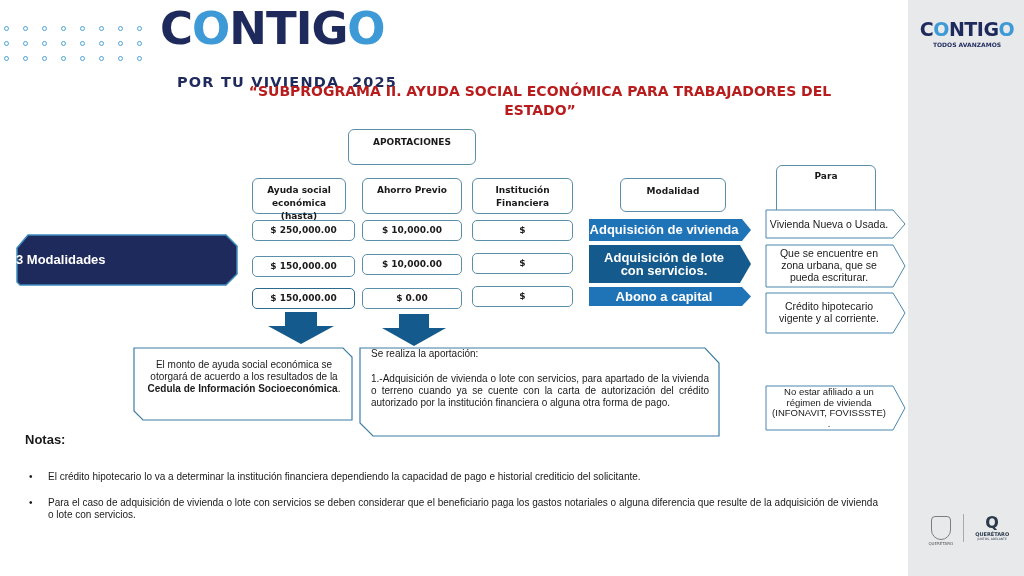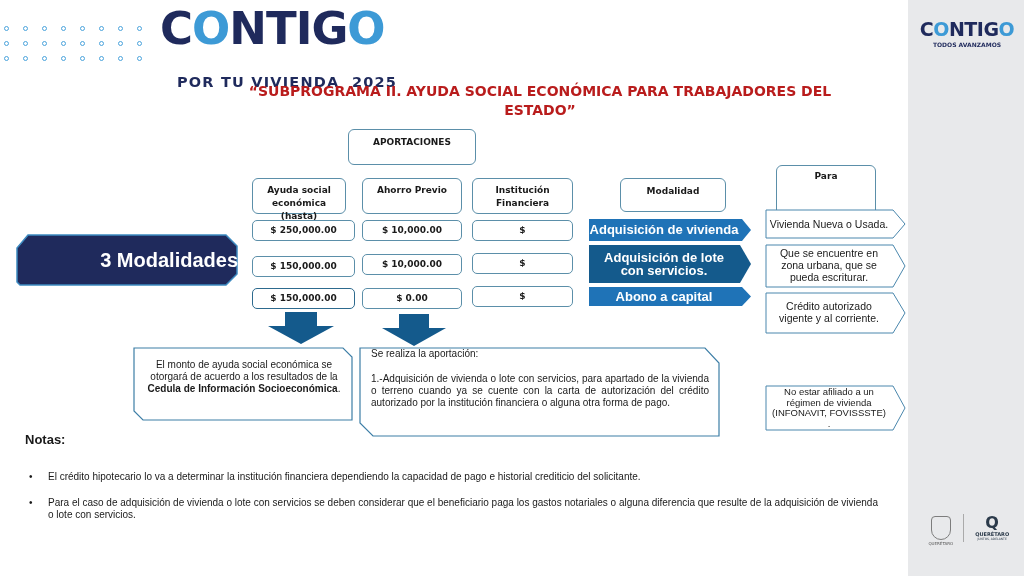--- a/index.html
+++ b/index.html
@@ -47,21 +47,21 @@
     .modalidad { left: 620px; top: 178px; width: 106px; height: 34px; padding-top: 7px; }
     .para { left: 776px; top: 165px; width: 100px; height: 53px; padding-top: 5px; }
 
     
     .vbox { border: 1px solid #5b8fa9; border-radius: 5px; background: #fff; height: 21px; font-family: "DejaVu Sans", sans-serif; font-weight: bold; font-size: 9px; text-align: center; line-height: 19px; }
     .vbox.sel { border: 1.5px solid #2d6a8e; }
 
     
     .modalidades { left: 16px; top: 234px; width: 222px; height: 52px; }
     .modalidades svg { position: absolute; left: 0; top: 0; }
-    .modalidades span { position: absolute; left: 0; top: 0; width: 200px; height: 52px; line-height: 52px; text-align: right; color: #fff; font-weight: bold; font-size: 20px; }
+    .modalidades span { position: absolute; left: 0; top: 0; width: 200px; height: 52px; line-height: 52px; text-align: left; color: #fff; font-weight: bold; font-size: 13px; }
 
     
     .mod-arrow { height: 22px; }
     .mod-arrow svg { position: absolute; left: 0; top: 0; }
     .mod-arrow span { position: absolute; left: 0; top: 0; width: 150px; text-align: center; color: #fff; font-weight: bold; font-size: 13px; }
 
     
     .para-box { width: 140px; }
     .para-box svg { position: absolute; left: 0; top: 0; }
     .para-box span { position: absolute; left: 2px; top: 0; width: 124px; text-align: center; font-size: 10.5px; color: #1a1a1a; line-height: 12px; }
@@ -190,21 +190,21 @@
 <div class="abs para-box" style="left:765px;top:244px;height:44px;">
   <svg width="142" height="44">
       <polygon points="1,1 128,1 140,22 128,43 1,43" fill="#fff" stroke="#4a87ad" stroke-width="1"></polygon>
     </svg>
   <span style="top:3px;padding:0 4px;">Que se encuentre en zona urbana, que se pueda escriturar.</span>
 </div>
 <div class="abs para-box" style="left:765px;top:292px;height:42px;">
   <svg width="142" height="42">
       <polygon points="1,1 128,1 140,21 128,41 1,41" fill="#fff" stroke="#4a87ad" stroke-width="1"></polygon>
     </svg>
-  <span style="top:8px;padding:0 6px;">Crédito autorizado vigente y al corriente.</span>
+  <span style="top:8px;padding:0 6px;">Crédito hipotecario vigente y al corriente.</span>
 </div>
 <div class="abs para-box" style="left:765px;top:343px;height:46px;margin-top:42px;">
   <svg width="142" height="46">
       <polygon points="1,1 128,1 140,23 128,45 1,45" fill="#fff" stroke="#4a87ad" stroke-width="1"></polygon>
     </svg>
   <span style="top:2px;font-size:9.5px;line-height:10.5px;padding:0 4px;">No estar afiliado a un régimen de  vivienda (INFONAVIT, FOVISSSTE) .</span>
 </div>
 
 <svg class="abs down-arrow" style="left:268px;top:312px;" width="66" height="32">
   <polygon points="17,0 49,0 49,14 66,14 33,32 0,14 17,14" fill="#145a8c"></polygon>

